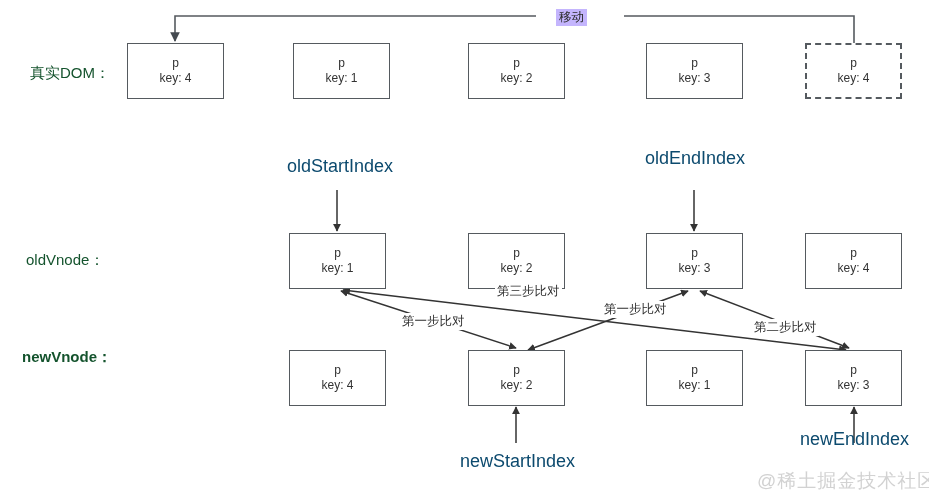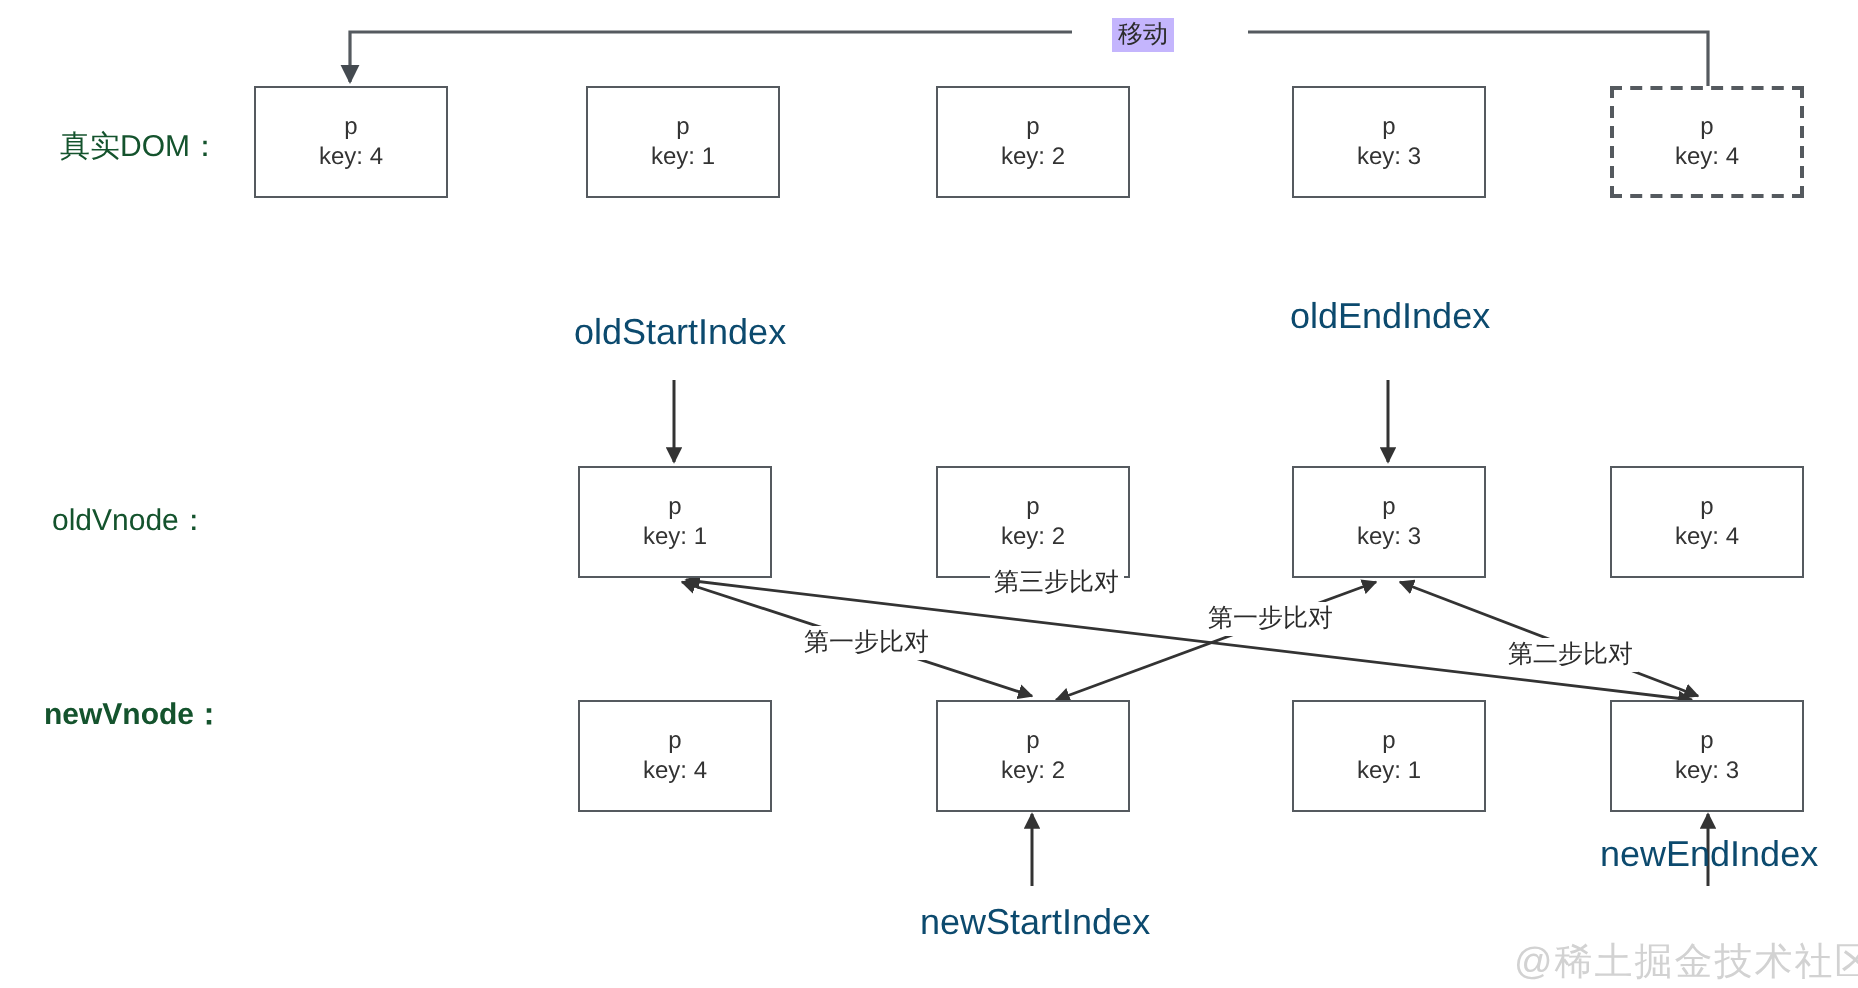--- a/index.html
+++ b/index.html
@@ -188,17 +188,17 @@
   <div class="node-box" style="left:646px; top:350px;">
     <span class="node-tag">p</span>
     <span class="node-key">key: 1</span>
   </div>
   <div class="node-box" style="left:805px; top:350px;">
     <span class="node-tag">p</span>
     <span class="node-key">key: 3</span>
   </div>
 
   <div class="index-label" style="left:460px; top:451px;text-align:right;">newStartIndex</div>
-  <div class="index-label" style="left:800px; top:417px;">newEndIndex</div>
+  <div class="index-label" style="left:800px; top:429px;">newEndIndex</div>
 
   <div class="watermark" style="left:757px; top:468px;">@稀土掘金技术社区</div>
 
 </div>
 
 </body></html>

